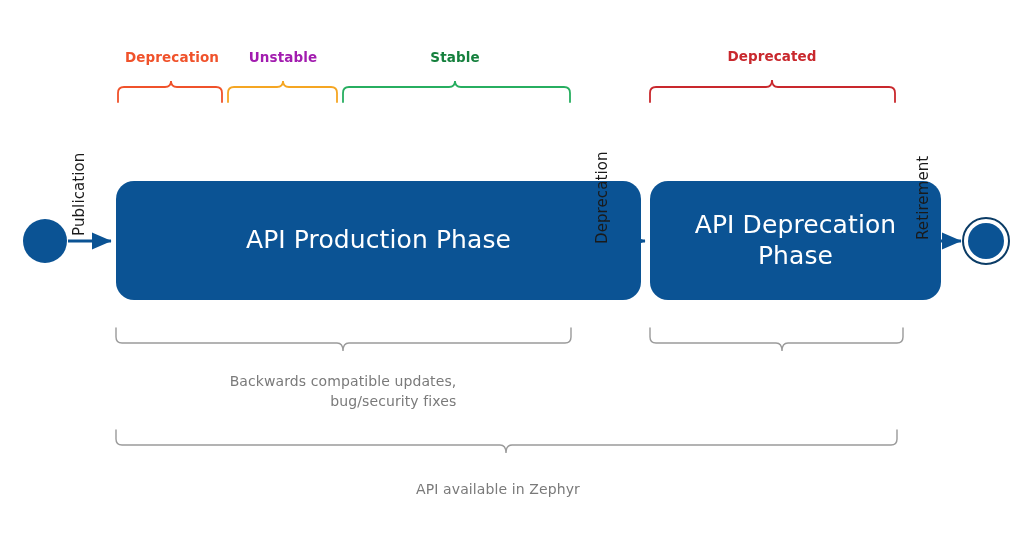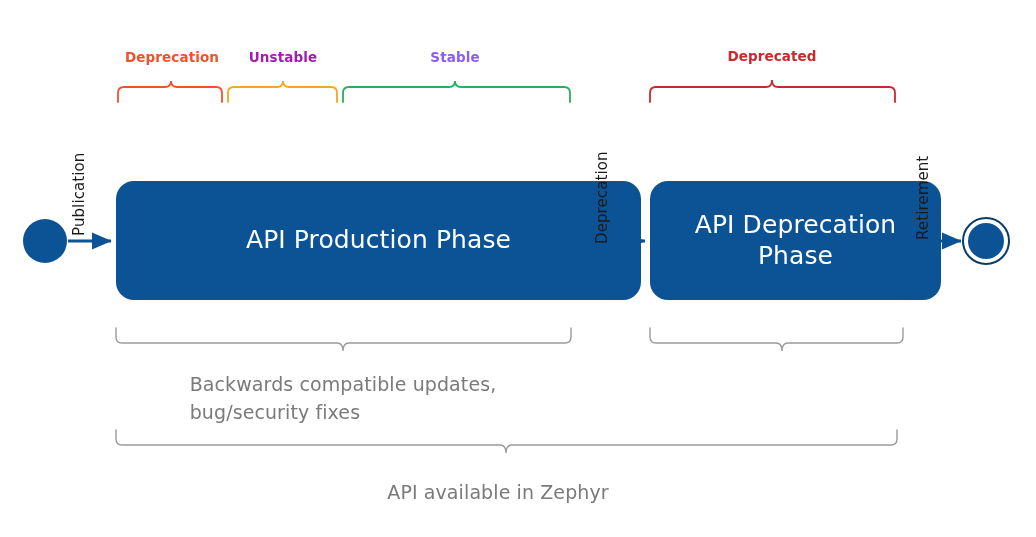--- a/index.html
+++ b/index.html
@@ -79,29 +79,29 @@
   .bracket-label {
     position: absolute;
     font-size: 13.5px;
     font-weight: 600;
     white-space: nowrap;
     transform: translateX(-50%);
     letter-spacing: 0.1px;
   }
   #label-experimental { left: 172px; top: 49px;  color: #F0522B; }
   #label-unstable     { left: 283px; top: 49px;  color: #a21caf; }
-  #label-stable       { left: 455px; top: 49px;  color: #8b5cf6; }
+  #label-stable       { left: 455px; top: 49px;  color: #15803d; }
   #label-deprecated   { left: 772px; top: 48px;  color: #C9282D; }
 
   
   .caption {
     position: absolute;
-    font-size: 19px;
+    font-size: 14px;
     color: #7a7a7a;
-    text-align: left;
+    text-align: right;
     white-space: pre-line;
     transform: translateX(-50%);
     line-height: 1.45;
     letter-spacing: 0.1px;
   }
   #caption-production { left: 343px; top: 371px; }
   #caption-deprecation { left: 782px; top: 374px; }
   #caption-overall    { left: 498px; top: 472px; margin-top: 7px; }
 </style>
 </head>

